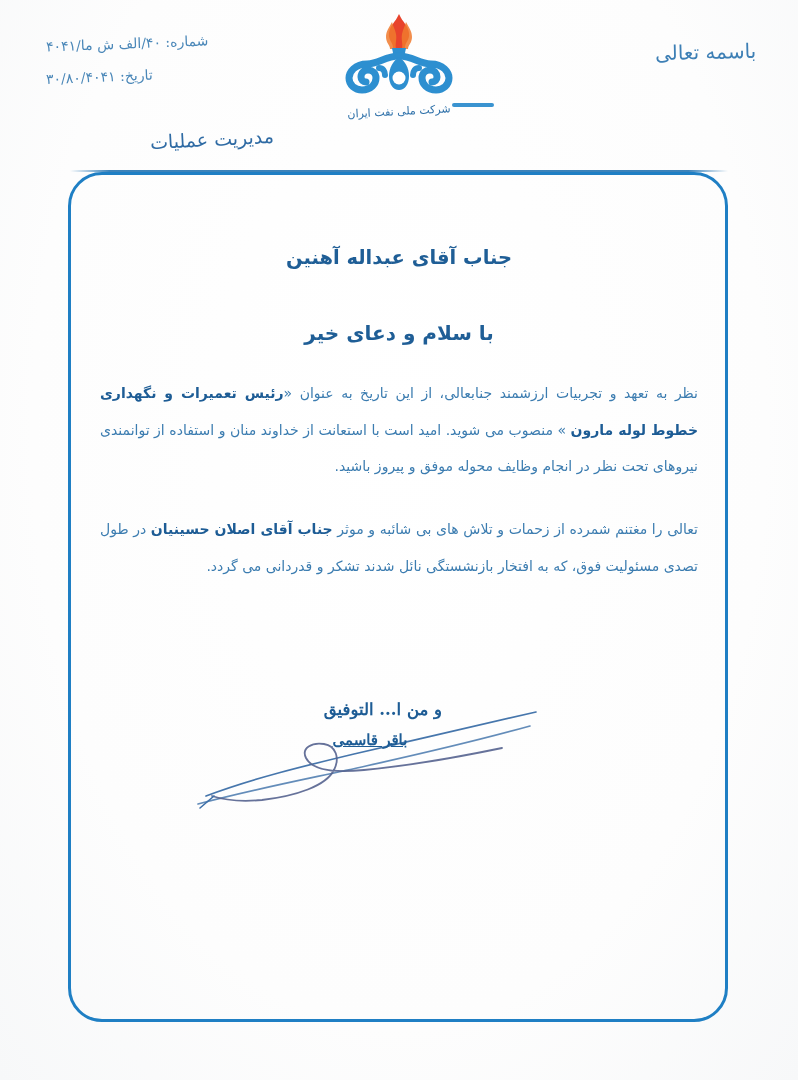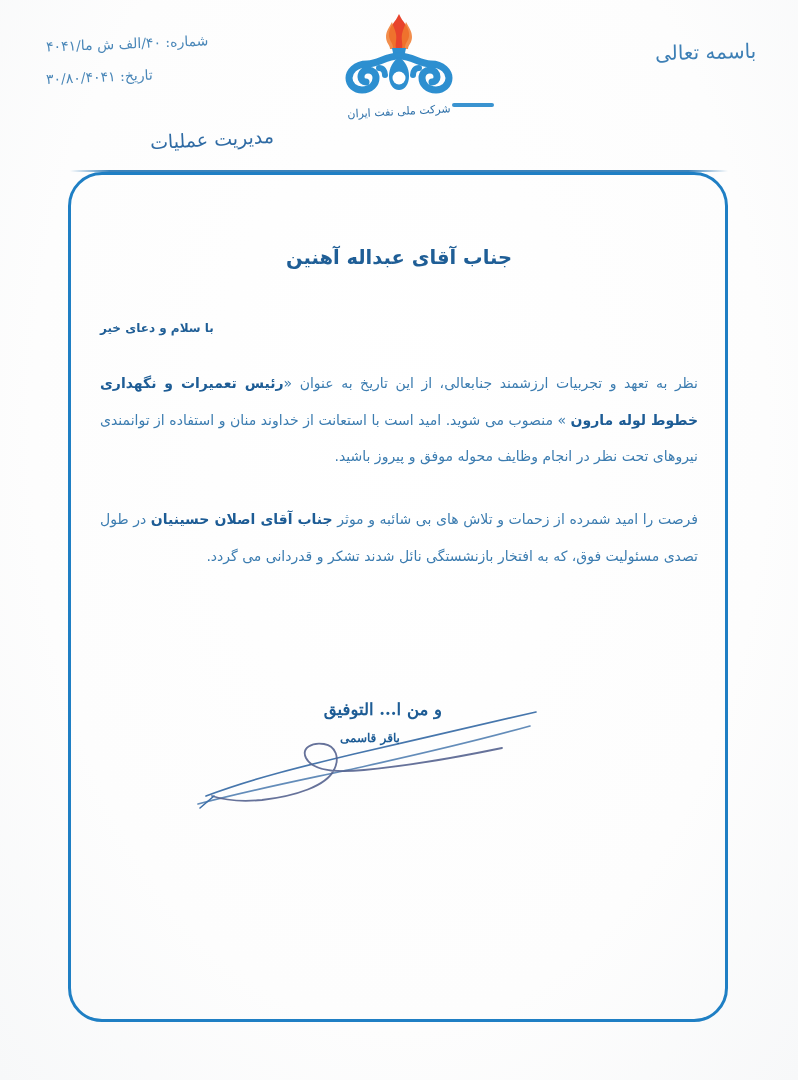--- a/index.html
+++ b/index.html
@@ -158,24 +158,24 @@
     font-weight: bold;
     color: #1f5e96;
     text-align: center;
     margin-top: 16px;
     margin-bottom: 52px;
     letter-spacing: .2px;
     font-family: "DejaVu Sans", "Liberation Sans", sans-serif;
   }
 
   .greeting {
-    font-size: 12px;
+    font-size: 20px;
     font-weight: bold;
     color: #1f5e96;
-    text-align: left;
+    text-align: center;
     margin-bottom: 30px;
   }
 
   .para {
     font-size: 14px;
     line-height: 2.62;
     color: #3b7cb0;
     text-align: justify;
     text-align-last: right;
     margin-bottom: 26px;
@@ -202,27 +202,28 @@
     z-index: 3;
   }
   .sign-l1 {
     font-size: 16.5px;
     font-weight: bold;
     color: #1d5c95;
     white-space: nowrap;
     font-family: "DejaVu Serif", "Liberation Serif", serif;
   }
   .sign-l2 {
-    font-size: 12px;
+    font-size: 15px;
     font-weight: bold;
     color: #1d5c95;
     margin-top: 12px;
     margin-right: 26px;
     white-space: nowrap;
     font-family: "DejaVu Serif", "Liberation Serif", serif;
+    text-decoration: underline;
   }
   .sign-scribble {
     position: absolute;
     top: -4px;
     right: 150px;
     width: 360px;
     height: 120px;
     z-index: 1;
     pointer-events: none;
   }
@@ -284,21 +285,21 @@
 
     <div class="addressee">جناب آقای عبداله آهنین</div>
 
     <div class="greeting">با سلام و دعای خیر</div>
 
     <p class="para">
       <span>نظر به تعهد و تجربیات ارزشمند جنابعالی، از این تاریخ به عنوان «</span><b>رئیس تعمیرات و نگهداری خطوط لوله مارون</b><span> » منصوب می شوید. امید است با استعانت از خداوند منان و استفاده از توانمندی نیروهای تحت نظر در انجام وظایف محوله موفق و پیروز باشید.</span>
     </p>
 
     <p class="para">
-      <span>فرصت را امید شمرده از زحمات و تلاش های بی شائبه و موثر </span><b>جناب آقای اصلان حسینیان</b><span> در طول تصدی مسئولیت فوق، که به افتخار بازنشستگی نائل شدند تشکر و قدردانی می گردد.</span>
+      <span>تعالی را مغتنم شمرده از زحمات و تلاش های بی شائبه و موثر </span><b>جناب آقای اصلان حسینیان</b><span> در طول تصدی مسئولیت فوق، که به افتخار بازنشستگی نائل شدند تشکر و قدردانی می گردد.</span>
     </p>
   </div>
 
   <div class="sign-area">
 
     <svg class="sign-scribble" viewBox="0 0 360 120">
       <path d="M352 16 C300 28 230 44 170 58 C120 70 70 82 22 100" fill="none" stroke="#3c6fa8" stroke-width="1.7" stroke-linecap="round" opacity=".95"></path>
       <path d="M346 30 C296 44 236 58 182 70 C128 82 74 92 14 108" fill="none" stroke="#3c6fa8" stroke-width="1.7" stroke-linecap="round" opacity=".8"></path>
       <path d="M318 52 C270 62 222 70 180 74 C150 77 128 74 122 62
                C117 52 128 46 140 48 C152 50 156 62 150 74

